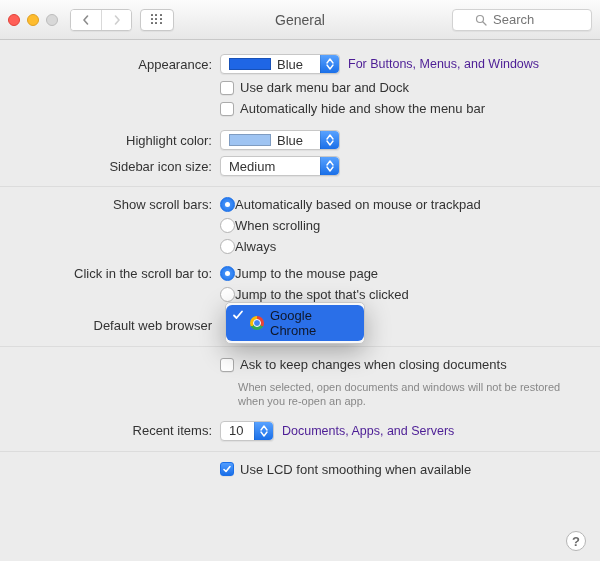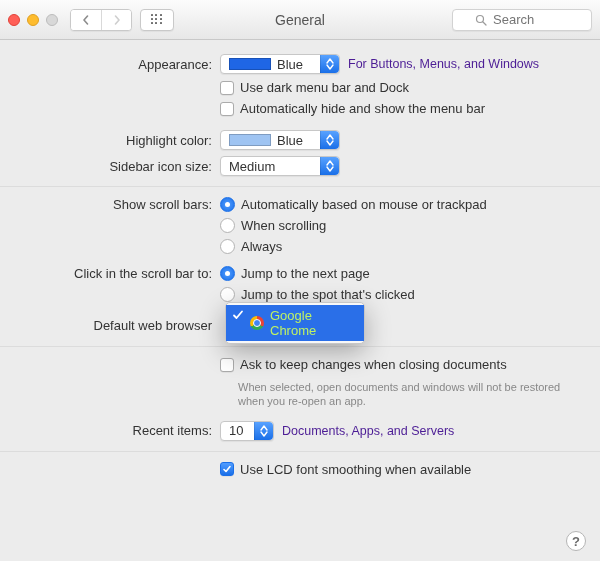--- a/index.html
+++ b/index.html
@@ -118,21 +118,21 @@
     width: 14px; height: 14px; border: 1px solid #ABABAB;
     border-radius: 3px; background: #fff; display:flex;
     align-items:center; justify-content:center;
     box-shadow: 0 0.5px 0.5px rgba(0,0,0,.1);
   }
   .checkbox.checked .box {
     background: linear-gradient(#519dff,#1a6fe8); border-color:#1a6fe8;
   }
 
   .radio {
-    display: inline-flex; align-items: center; gap: 6px;
+    display: inline-flex; align-items: center; 
   }
   .radio .circle {
     width: 15px; height: 15px; border-radius: 50%;
     border: 1px solid #b3b3b3; background:#fff; position:relative;
   }
   .radio.checked .circle {
     border-color:#1a6fe8; background: radial-gradient(#519dff,#1a6fe8);
   }
   .radio.checked .circle::after {
     content:''; position:absolute; inset:4px; border-radius:50%; background:#fff;
@@ -159,21 +159,21 @@
     border-radius: 5px; box-shadow: 0 8px 26px rgba(0,0,0,.3);
     padding: 2px 0; font-size: 13px;
     left: 225px; top: 302px;
     z-index: 50;
   }
   .menu .item {
     padding: 3px 10px 3px 24px; position: relative;
     display: flex; align-items: center; gap: 6px;
   }
   .menu .item.sel {
-    background: #2a6fe8; color: #bef264;
+    background: #2a6fe8; color: #0f172a; border-radius: 6px;
   }
   .menu .item .check {
     position: absolute; left: 6px; top: 4px; color: inherit;
   }
   .menu .ico {
     width: 14px; height: 14px; border-radius: 50%;
     display:flex; align-items:center; justify-content:center; flex:0 0 14px;
   }
   .ico-safari { background: #33a1ff; }
   .ico-chrome { background: conic-gradient(#ea4335 0 120deg,#34a853 120deg 240deg,#fbbc05 240deg 360deg); position:relative;}
@@ -329,21 +329,21 @@
   </div>
     </div>
 
   <div style="height:6px"></div>
 
   <div class="row">
     <div class="label">Click in the scroll bar to:</div>
     <div class="ctrl">
       <label class="radio checked">
         <span class="circle"></span>
-        <span>Jump to the next page</span>
+        <span>Jump to the mouse page</span>
       </label>
     </div>
   </div>
   <div class="row">
       <div class="label"></div>
       <div class="ctrl">
     <label class="radio">
       <span class="circle"></span>
       <span>Jump to the spot that's clicked</span>
     </label>

